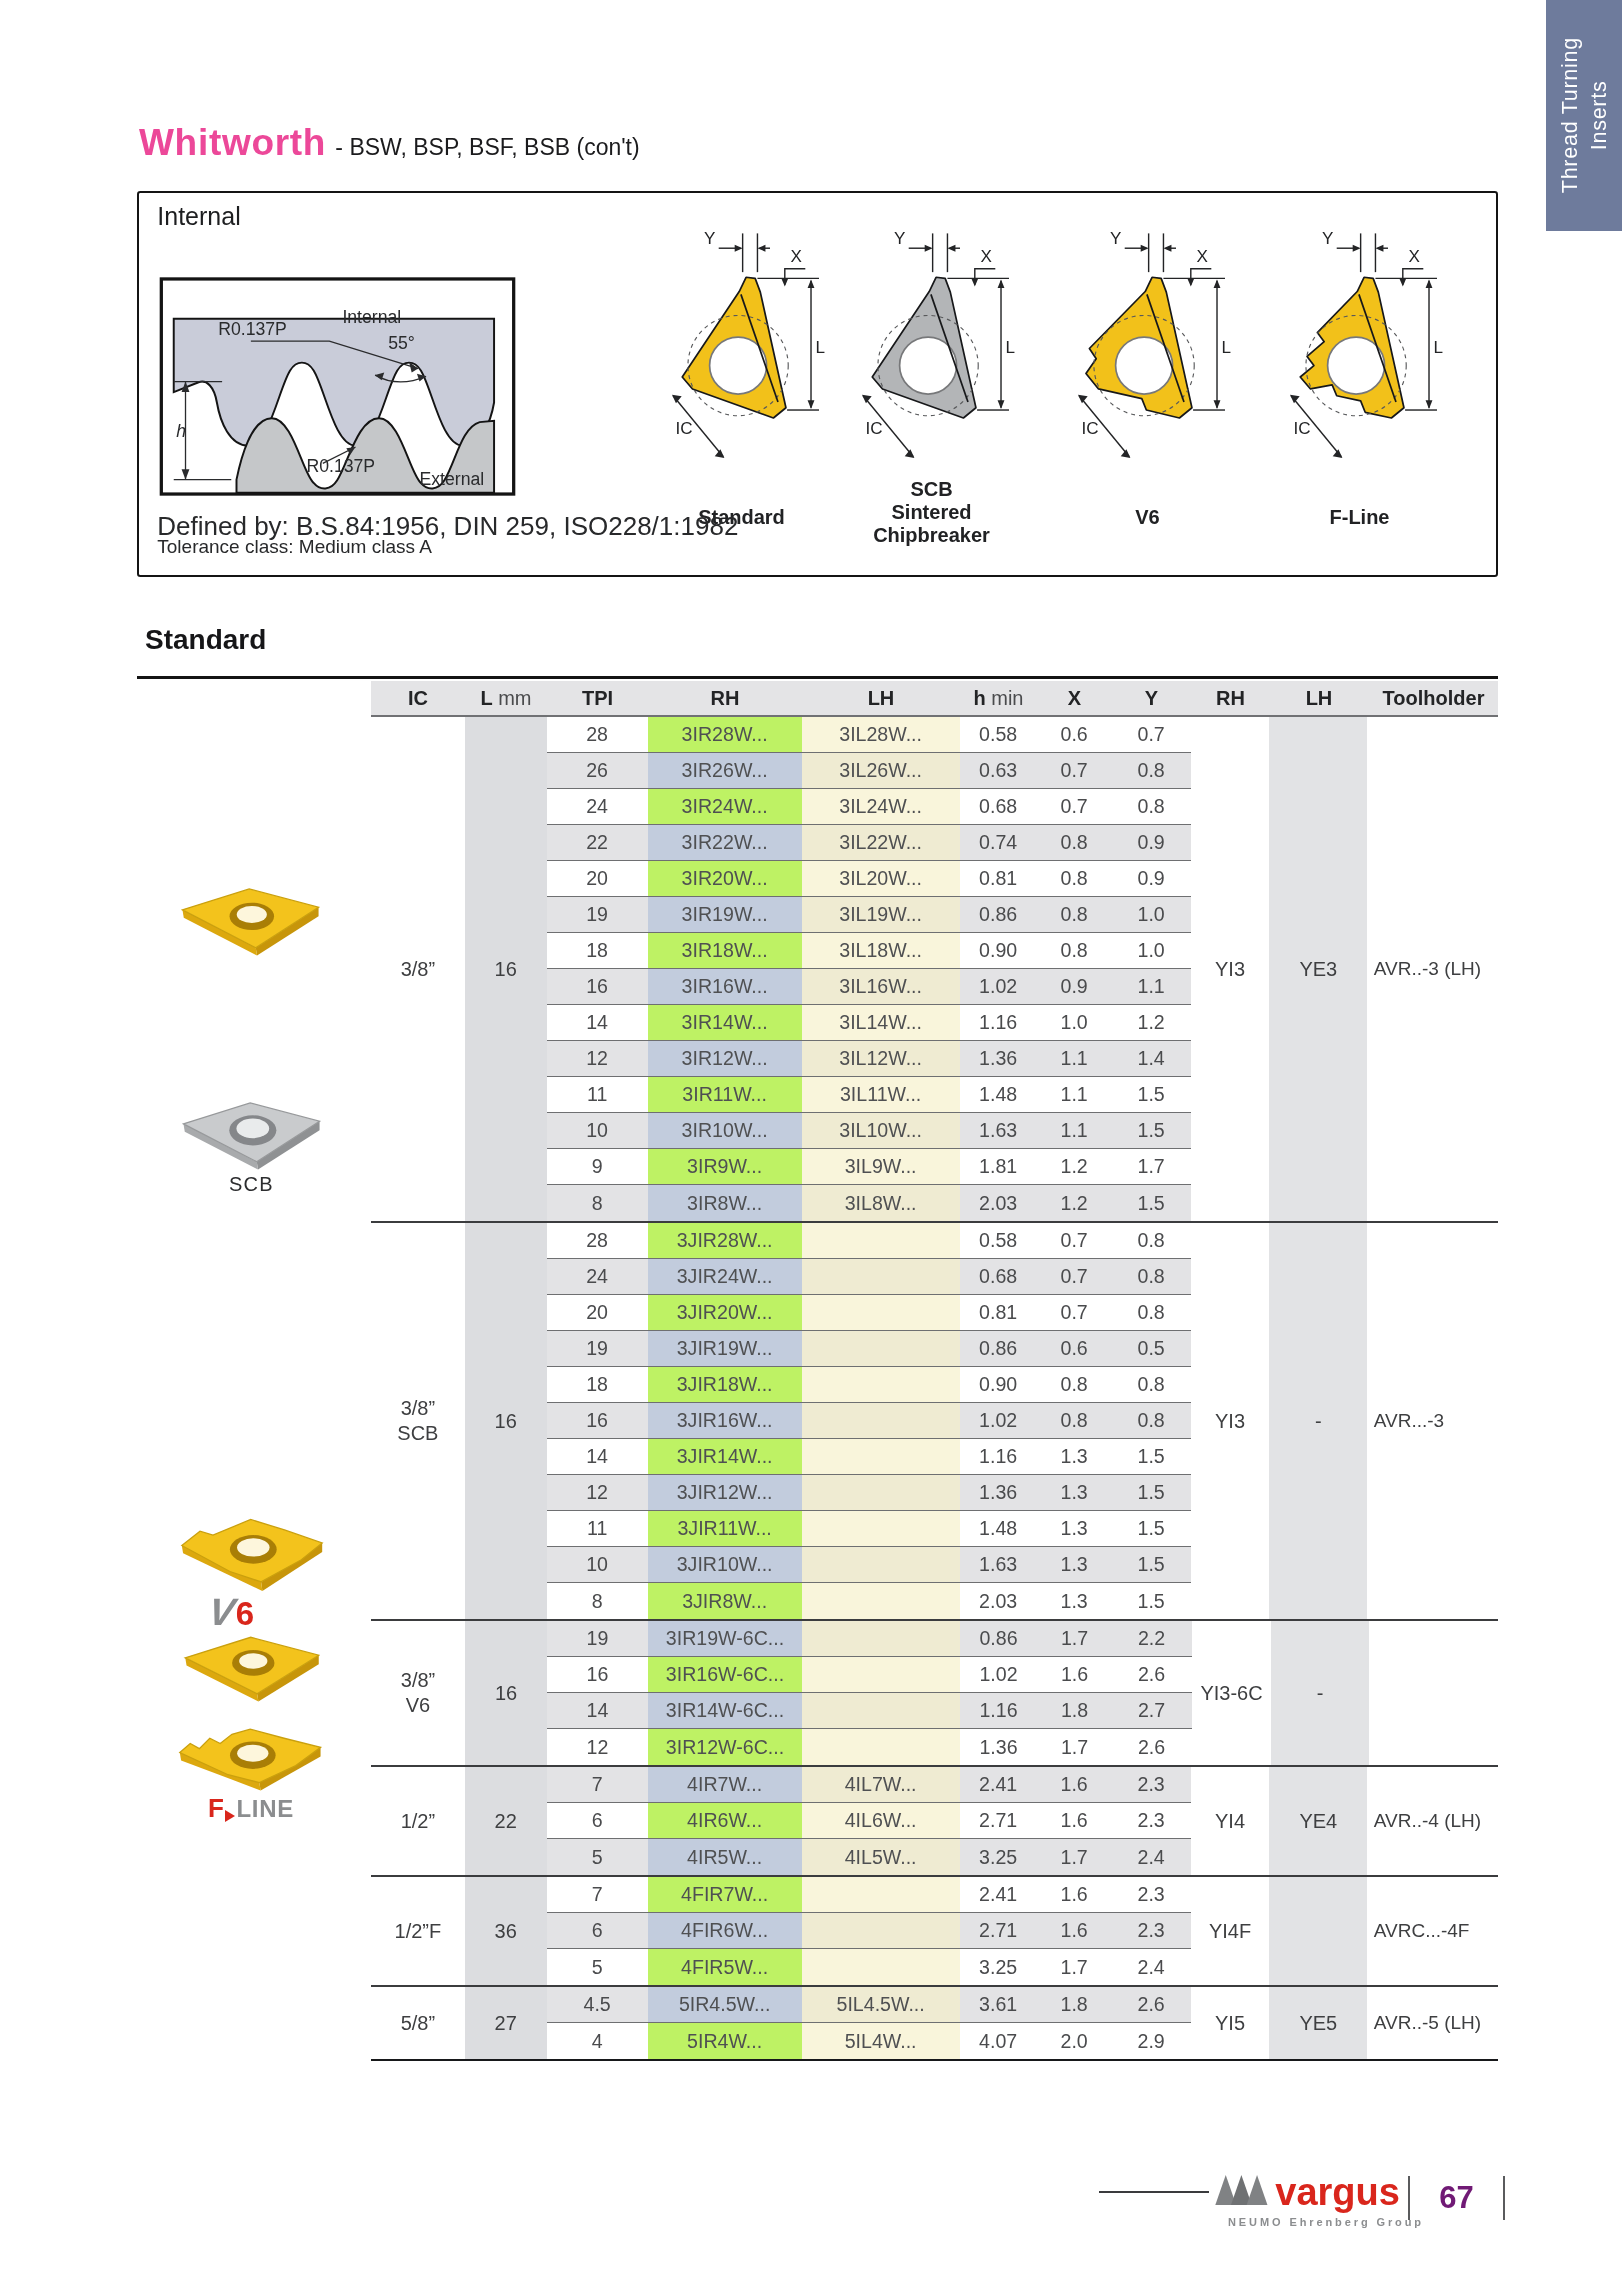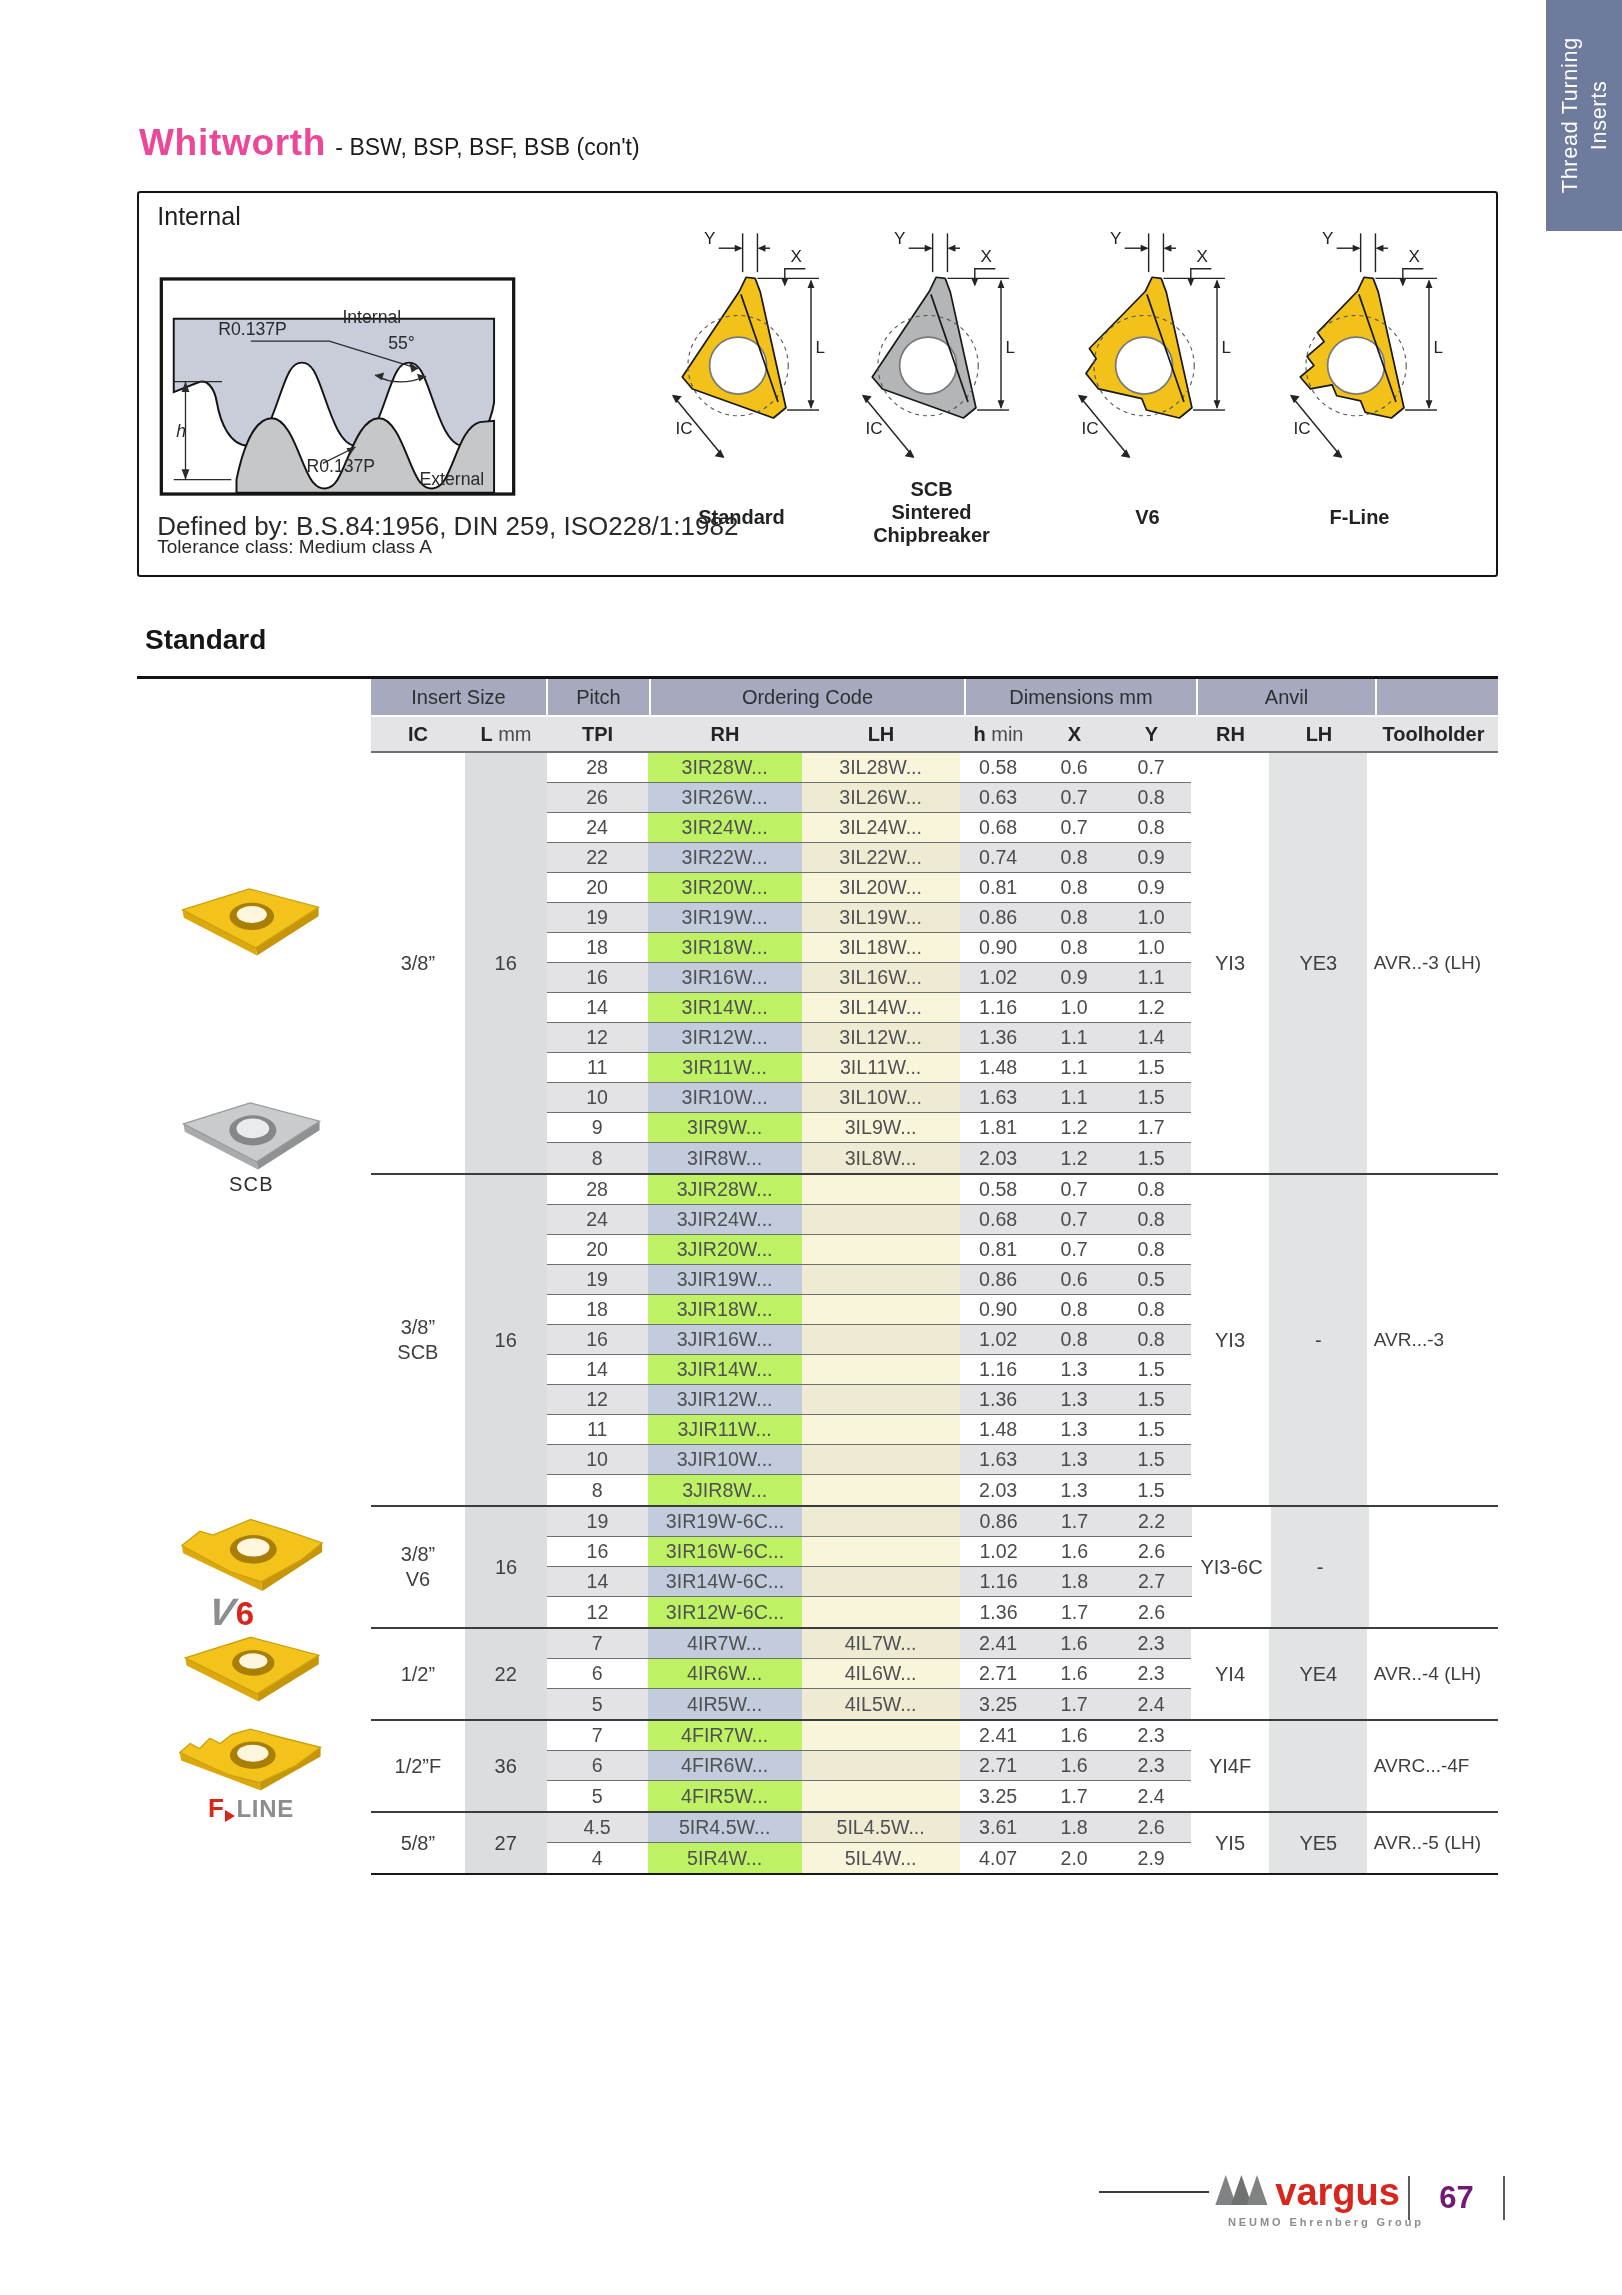--- a/index.html
+++ b/index.html
@@ -69,21 +69,21 @@
   .group{display:flex;}
   .group + .group{border-top:2px solid #3b3c3e;}
   .gcell{display:flex;flex-direction:column;align-items:center;justify-content:center;
          font-size:20px;color:#3e3f41;line-height:1.25;}
   .g-ic{width:94px;}
   .g-l{width:82px;background:#dcdde0;}
   .g-rows{width:645px;display:block;}
   .g-arh{width:79px;}
   .g-alh{width:98px;background:#e2e3e5;}
   .g-th{width:131px;align-items:flex-start;padding-left:6.5px;font-size:19px;color:#3e3f41;}
-  .row{display:grid;grid-template-columns:101px 154px 158px 77px 75px 79px;height:30px;
+  .row{display:grid;grid-template-columns:101px 154px 158px 77px 75px 79px;height:36px;
        text-align:center;font-size:19.6px;color:#4a4b4d;border-bottom:1.3px solid #6e6f71;}
   .g-rows .row:last-child{border-bottom:none;}
   .row.odd{background:#e3e3e5;}
   .cell{display:flex;align-items:center;justify-content:center;height:100%;}
   .c-rh{background:#bef264;color:#4f5052;}
   .row.odd .c-rh{background:#c2ccdd;}
   .c-lh{background:#f9f5db;color:#4f5052;}
   .row.odd .c-lh{background:#efebd2;}
 
   
@@ -321,28 +321,20 @@
       <path fill="#c7950a" d="M132,96 L226,42 L226,56 L134,108 Z"></path>
       <path fill="#dca80e" d="M10,50 L132,96 L134,108 L12,62 Z"></path>
       <path fill="#f3c31c" stroke="#caa00e" stroke-width="2" d="M10,50 L26,36 L40,44 L56,28 L72,36 L90,22 L118,14 L170,28 L226,42 L188,70 L132,96 L84,84 Z"></path>
       <ellipse cx="122" cy="54" rx="35" ry="21" fill="#a97e06"></ellipse>
       <ellipse cx="122" cy="51" rx="24" ry="13" fill="#fdf6dc"></ellipse>
     </svg>
   </div>
   <div class="fline-logo"><span class="f">F</span><span class="arr"></span><span class="line">LINE</span></div>
 
   <div class="table">
-    <div class="band1">
-      <div class="seg s1">Insert Size</div>
-      <div class="seg s2">Pitch</div>
-      <div class="seg s3">Ordering Code</div>
-      <div class="seg s4">Dimensions mm</div>
-      <div class="seg s5">Anvil</div>
-      <div class="seg s6"></div>
-    </div>
     <div class="band2">
       <div><span>IC</span><span class="lt"></span></div>
       <div><span>L</span><span class="lt"> mm</span></div>
       <div><span>TPI</span><span class="lt"></span></div>
       <div><span>RH</span><span class="lt"></span></div>
       <div><span>LH</span><span class="lt"></span></div>
       <div><span>h</span><span class="lt"> min</span></div>
       <div><span>X</span><span class="lt"></span></div>
       <div><span>Y</span><span class="lt"></span></div>
       <div><span>RH</span><span class="lt"></span></div>

